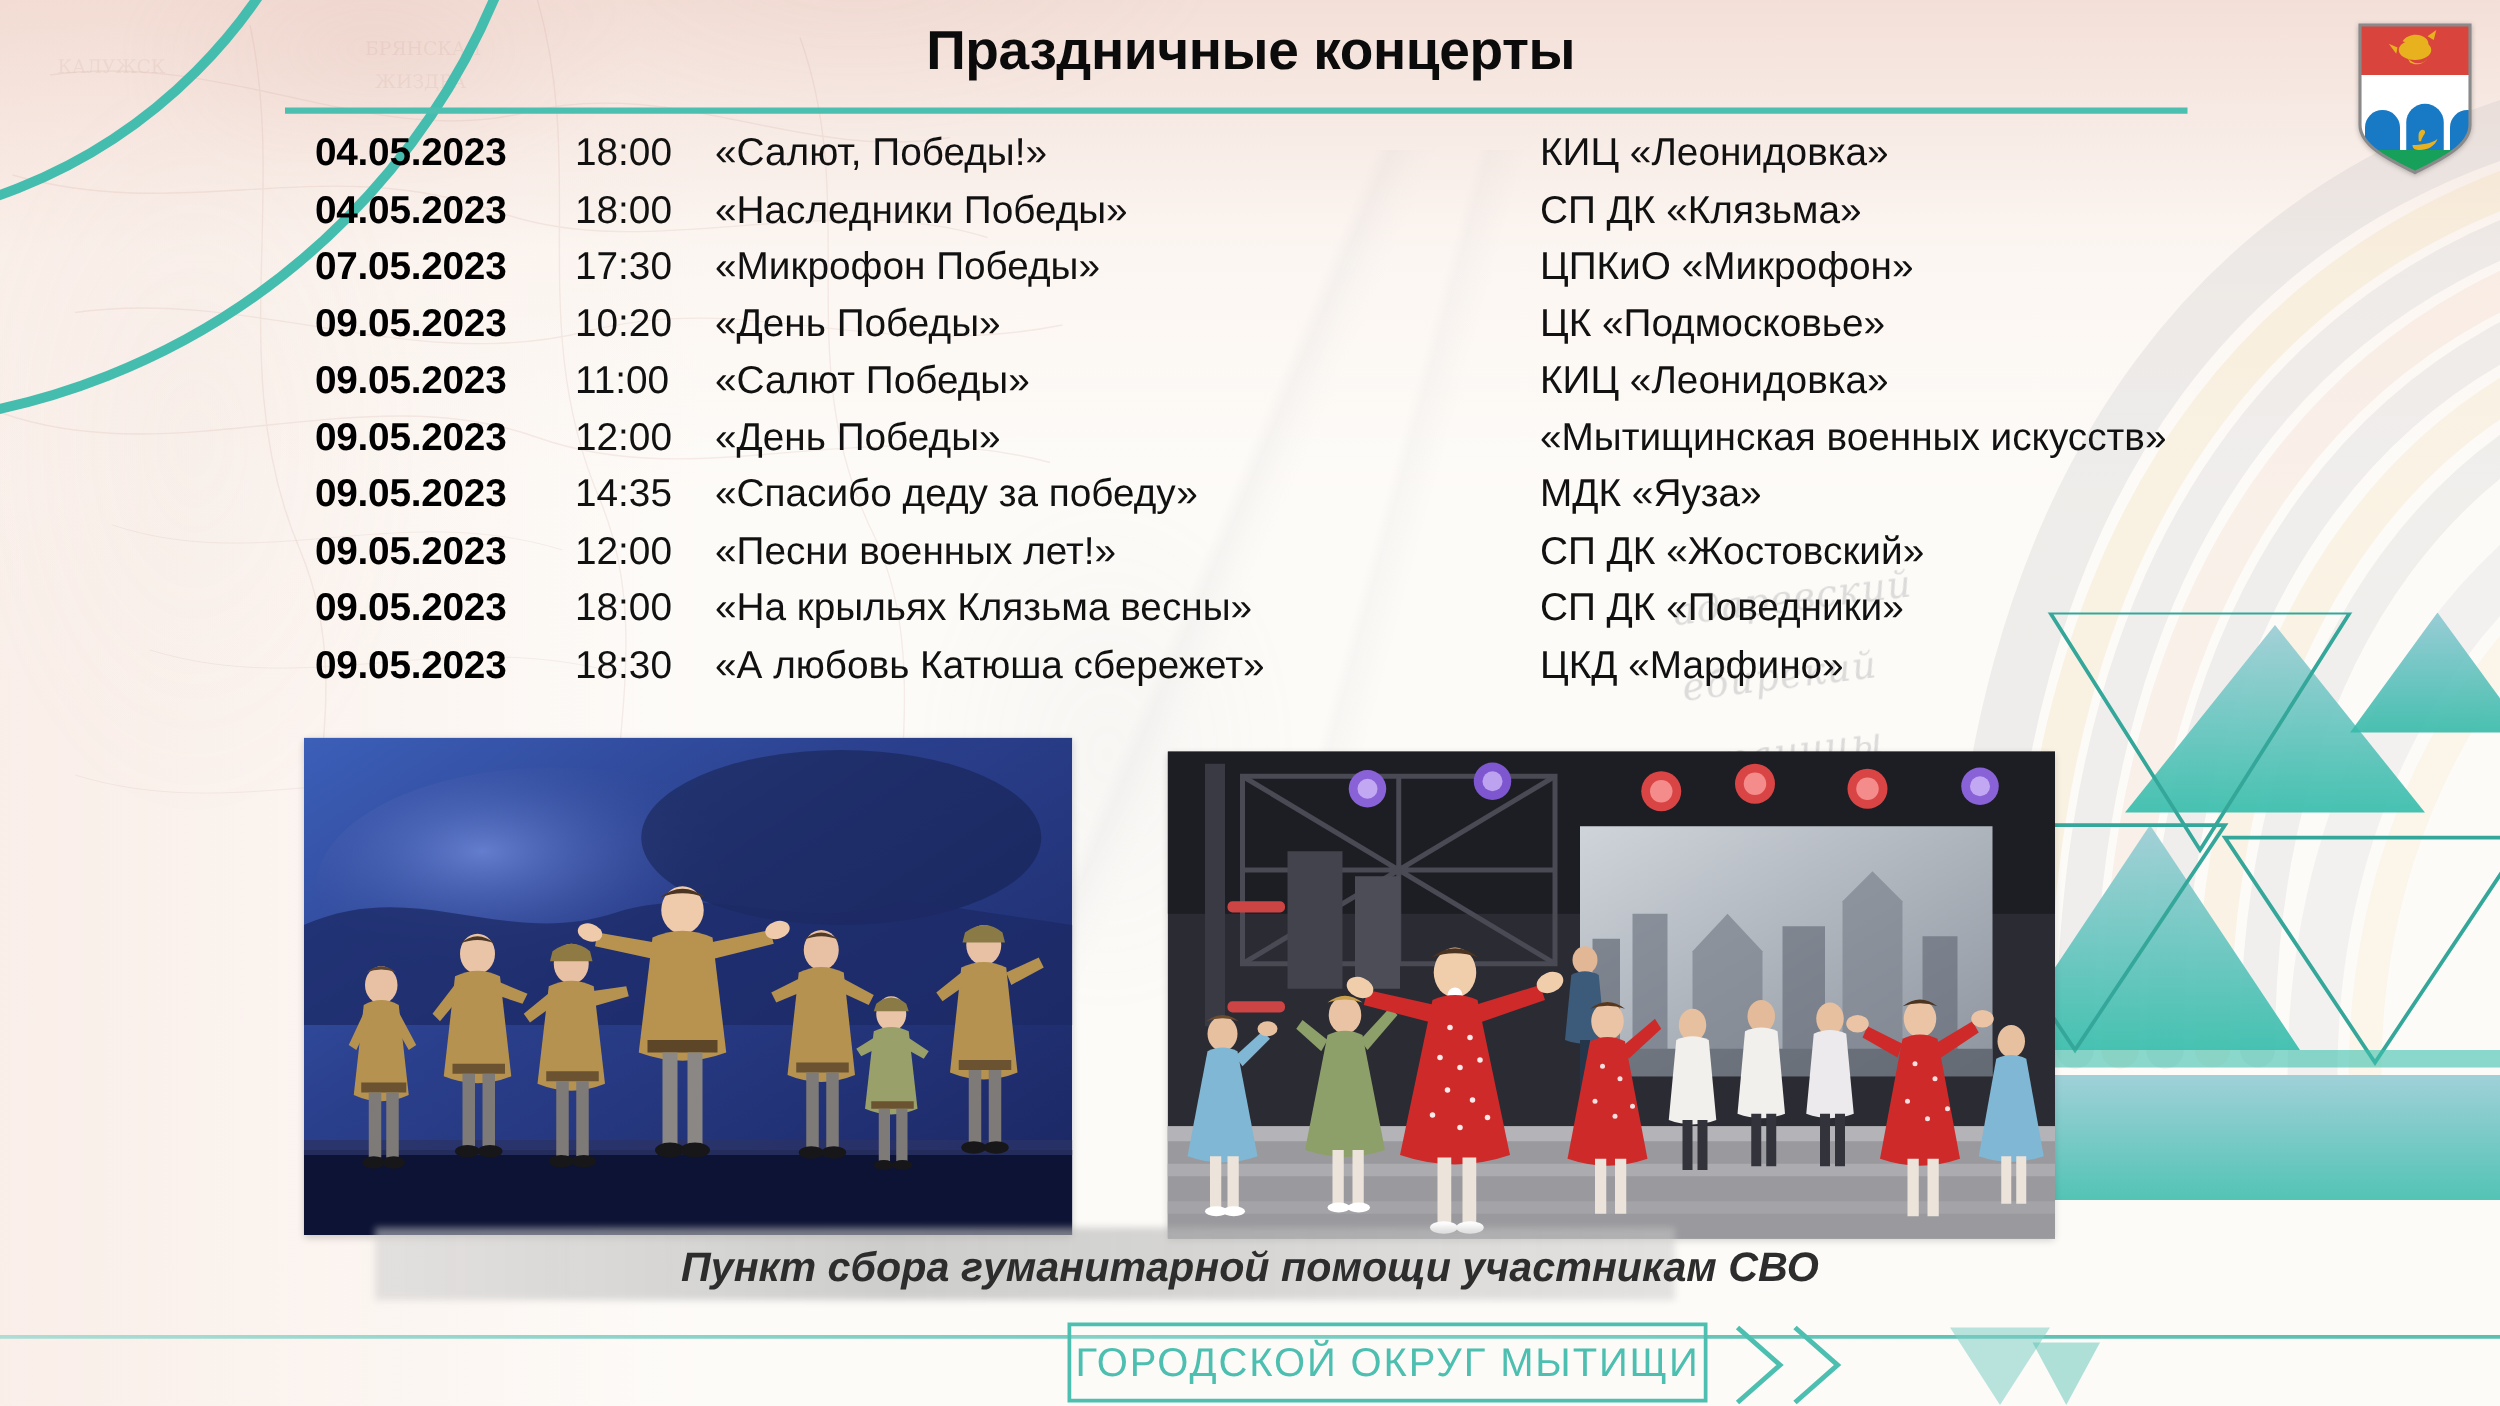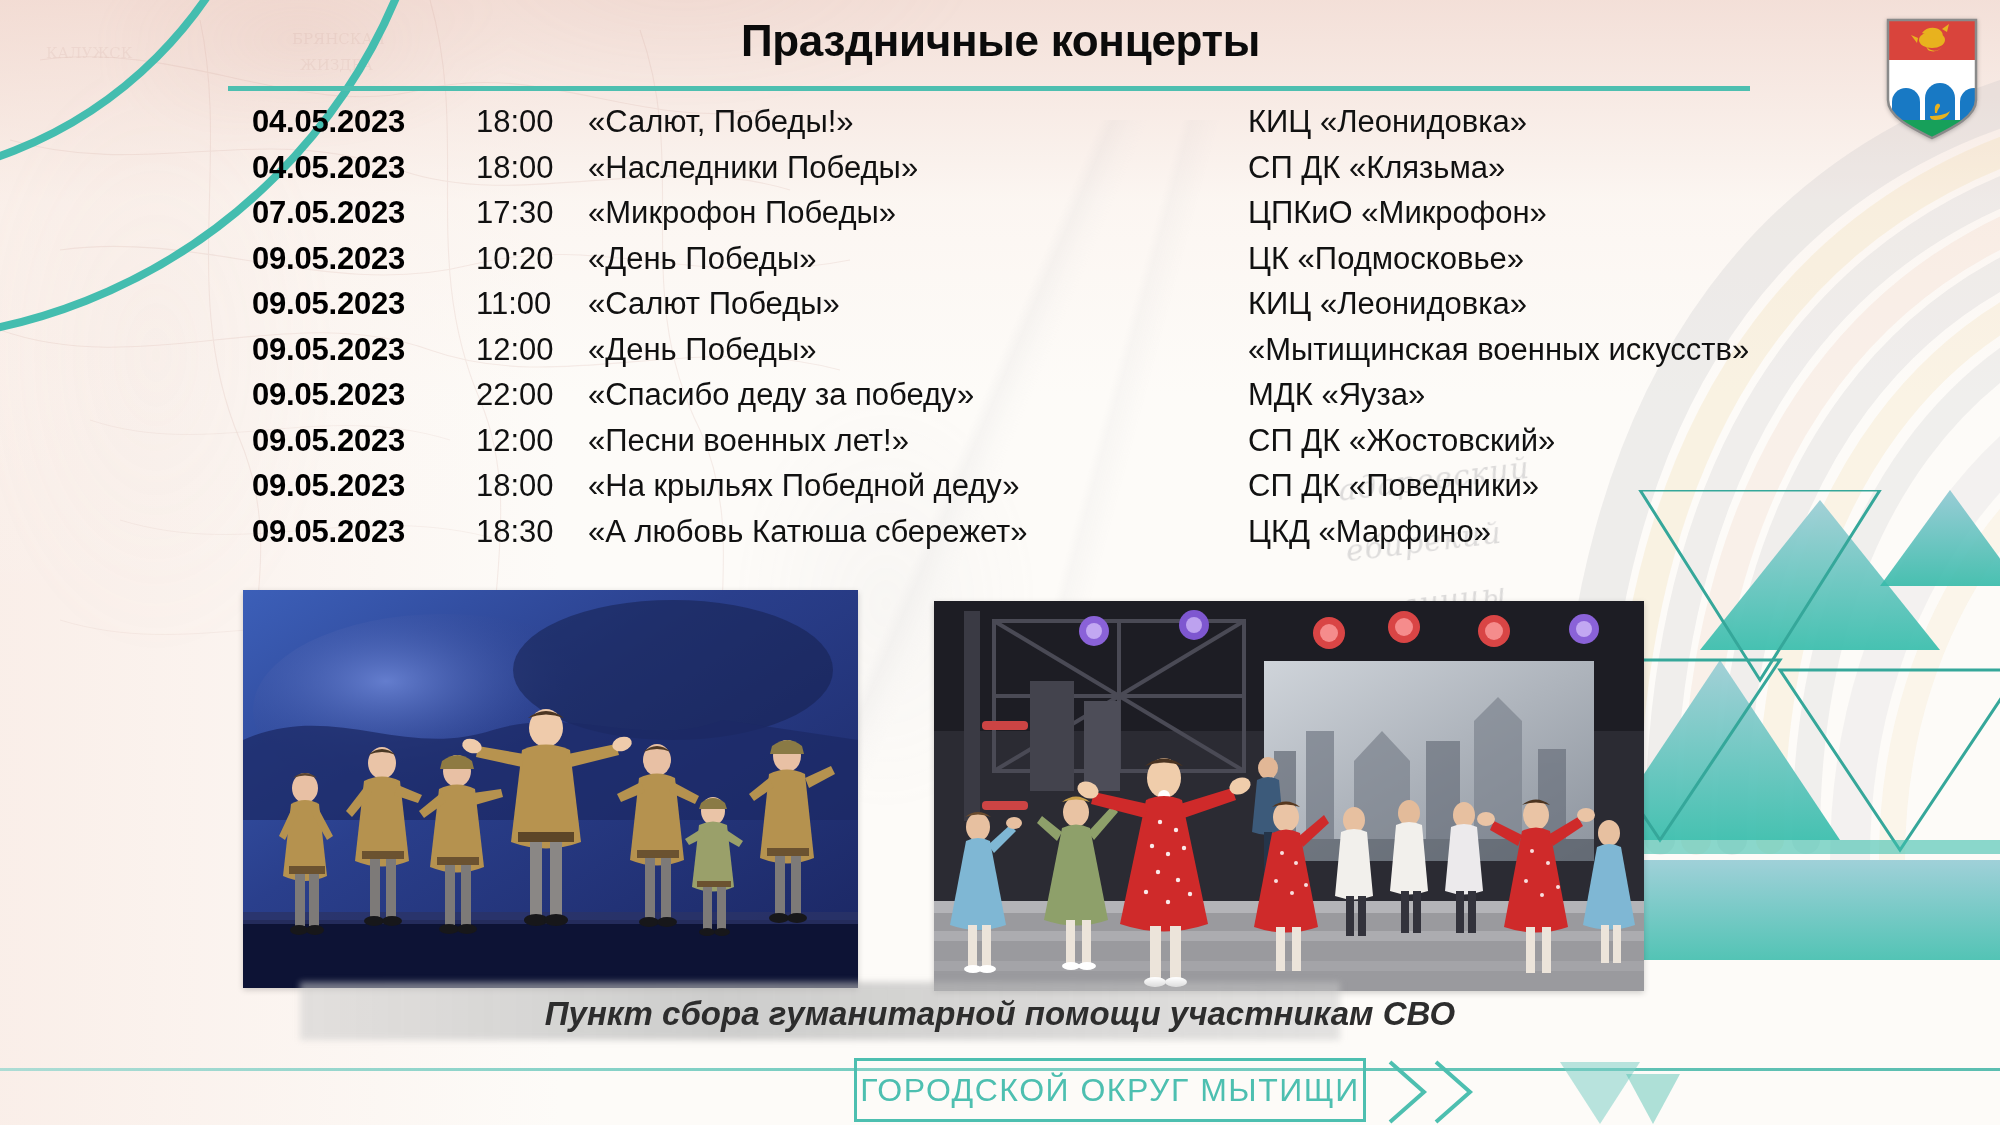--- a/index.html
+++ b/index.html
@@ -98,21 +98,21 @@
     height:45.5px;
     white-space:nowrap;
   }
   .c-date{
     width:208px;flex:0 0 208px;
     font-weight:bold;font-size:31px;color:#000;
     letter-spacing:-.2px;
   }
   .c-time{
     width:112px;flex:0 0 112px;
-    font-size:31px;color:#111;font-weight:400;margin-left:16px;
+    font-size:31px;color:#111;font-weight:400;
   }
   .c-name{
     flex:0 0 660px;width:660px;
     font-size:31px;color:#111;font-weight:400;
   }
   .c-venue{
     flex:1 1 auto;
     font-size:31px;color:#111;font-weight:400;
   }
 
@@ -318,36 +318,36 @@
 
     <div class="row">
       <div class="c-date">09.05.2023</div>
       <div class="c-time">12:00</div>
       <div class="c-name">«День Победы»</div>
       <div class="c-venue">«Мытищинская военных искусств»</div>
     </div>
 
     <div class="row">
       <div class="c-date">09.05.2023</div>
-      <div class="c-time">22:00</div>
+      <div class="c-time">14:35</div>
       <div class="c-name">«Спасибо деду за победу»</div>
       <div class="c-venue">МДК «Яуза»</div>
     </div>
 
     <div class="row">
       <div class="c-date">09.05.2023</div>
       <div class="c-time">12:00</div>
       <div class="c-name">«Песни военных лет!»</div>
       <div class="c-venue">СП ДК «Жостовский»</div>
     </div>
 
     <div class="row">
       <div class="c-date">09.05.2023</div>
       <div class="c-time">18:00</div>
-      <div class="c-name">«На крыльях Победной деду»</div>
+      <div class="c-name">«На крыльях Клязьма весны»</div>
       <div class="c-venue">СП ДК «Поведники»</div>
     </div>
 
     <div class="row">
       <div class="c-date">09.05.2023</div>
       <div class="c-time">18:30</div>
       <div class="c-name">«А любовь Катюша сбережет»</div>
       <div class="c-venue">ЦКД «Марфино»</div>
     </div>
 

